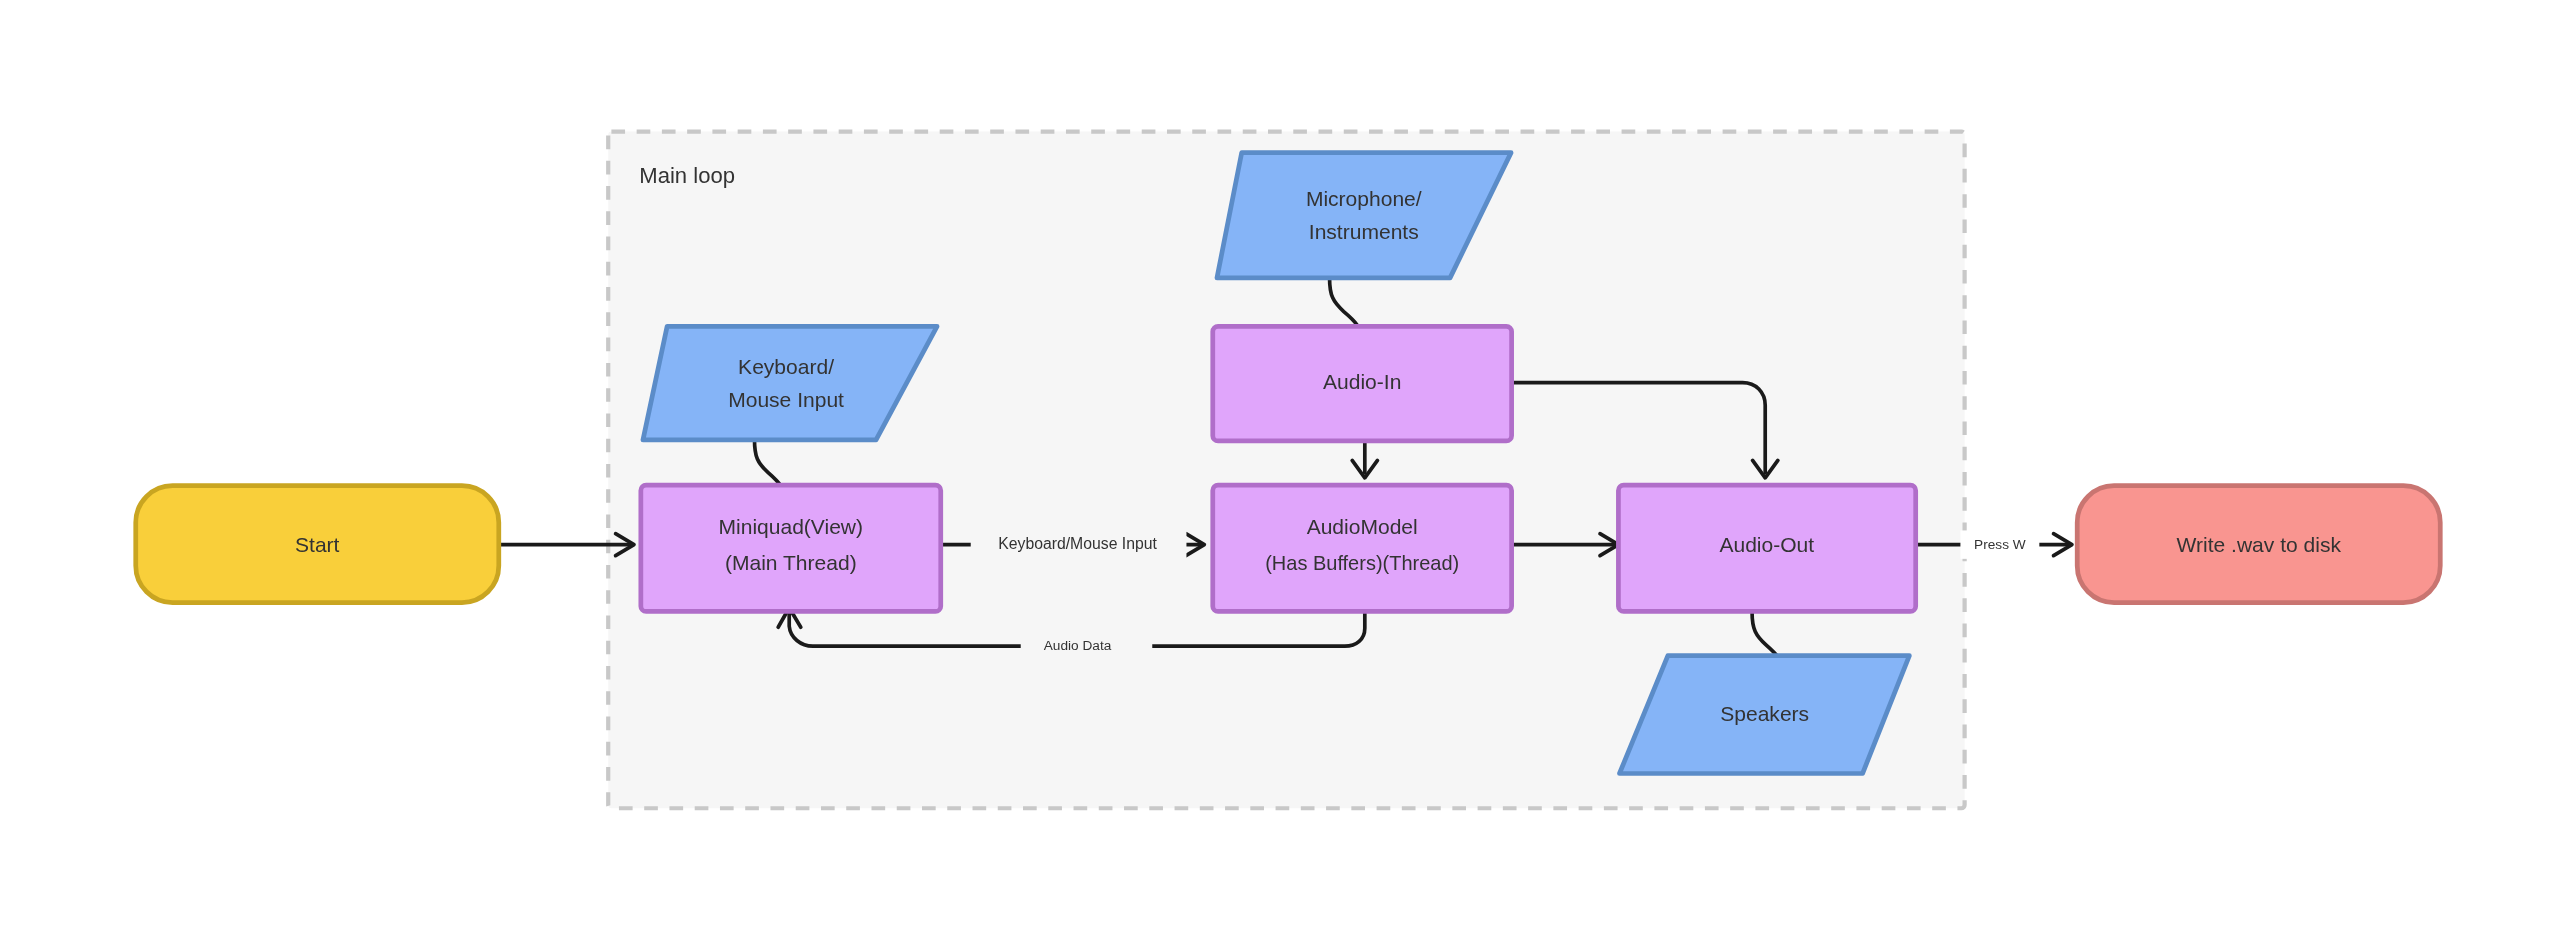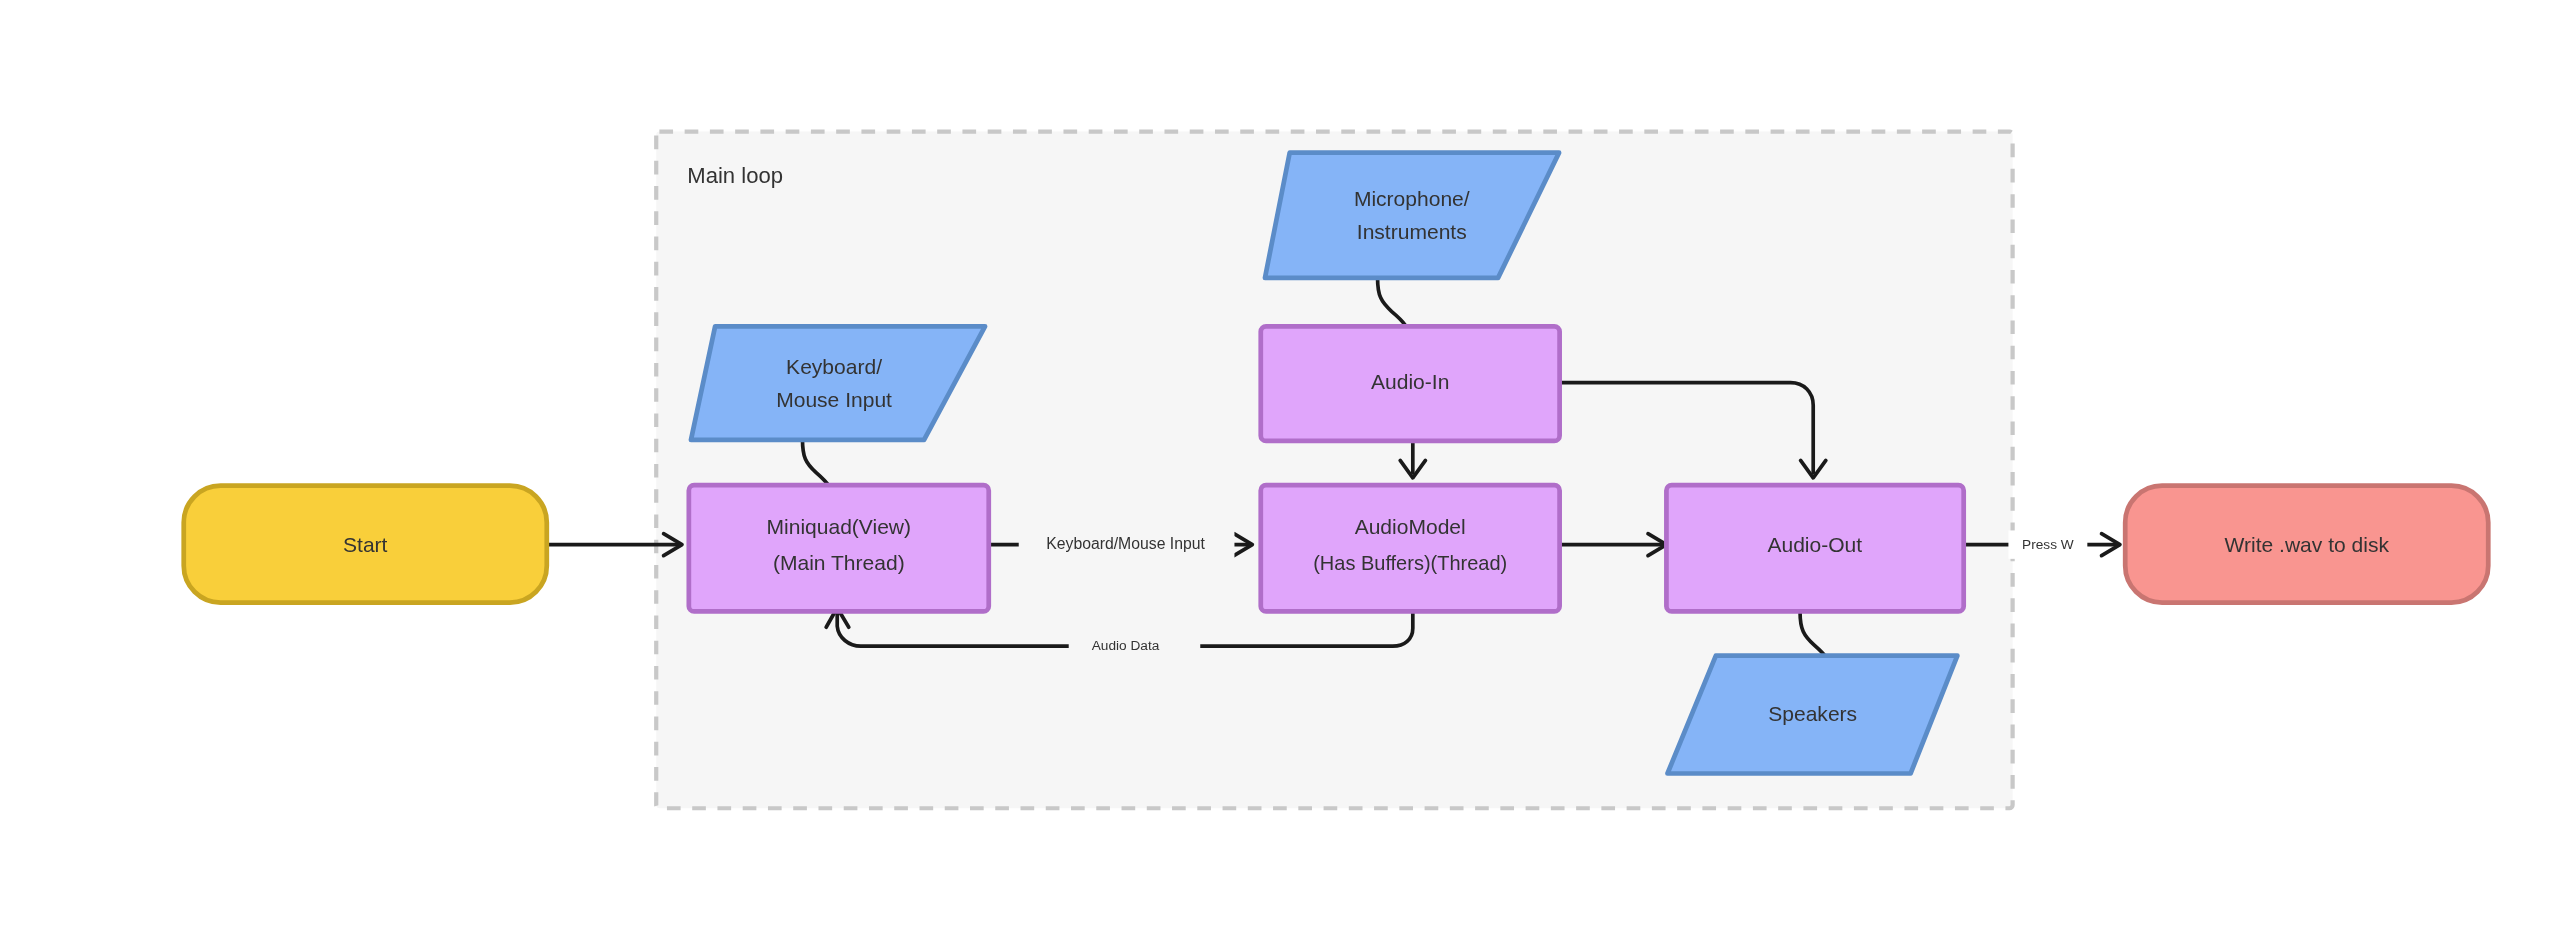--- a/index.html
+++ b/index.html
@@ -10,21 +10,20 @@
   body {
     width: 2576px;
     height: 943px;
     font-family: "Liberation Sans", sans-serif;
     overflow: hidden;
   }
   #diagram-root {
     position: relative;
     width: 2220px;
     height: 943px;
-    margin-left: 48px;
   }
   svg#flowchart {
     display: block;
     width: 2576px;
     height: 943px;
   }
   .node-label {
     font-family: "Liberation Sans", sans-serif;
     font-size: 40px;
     fill: #333333;

